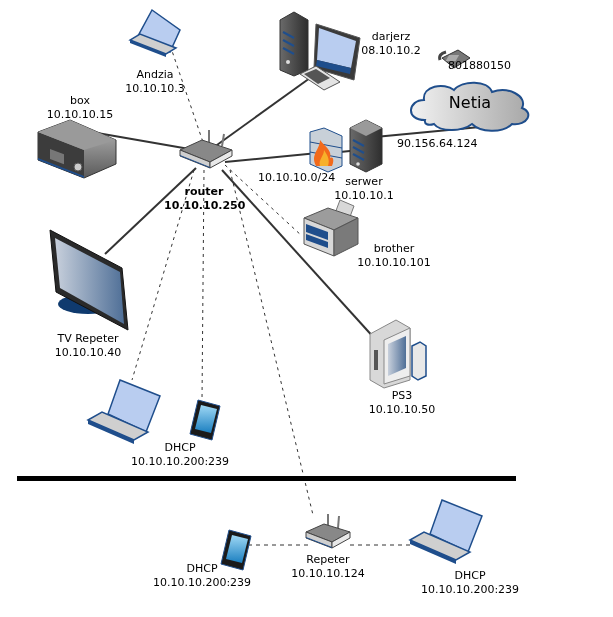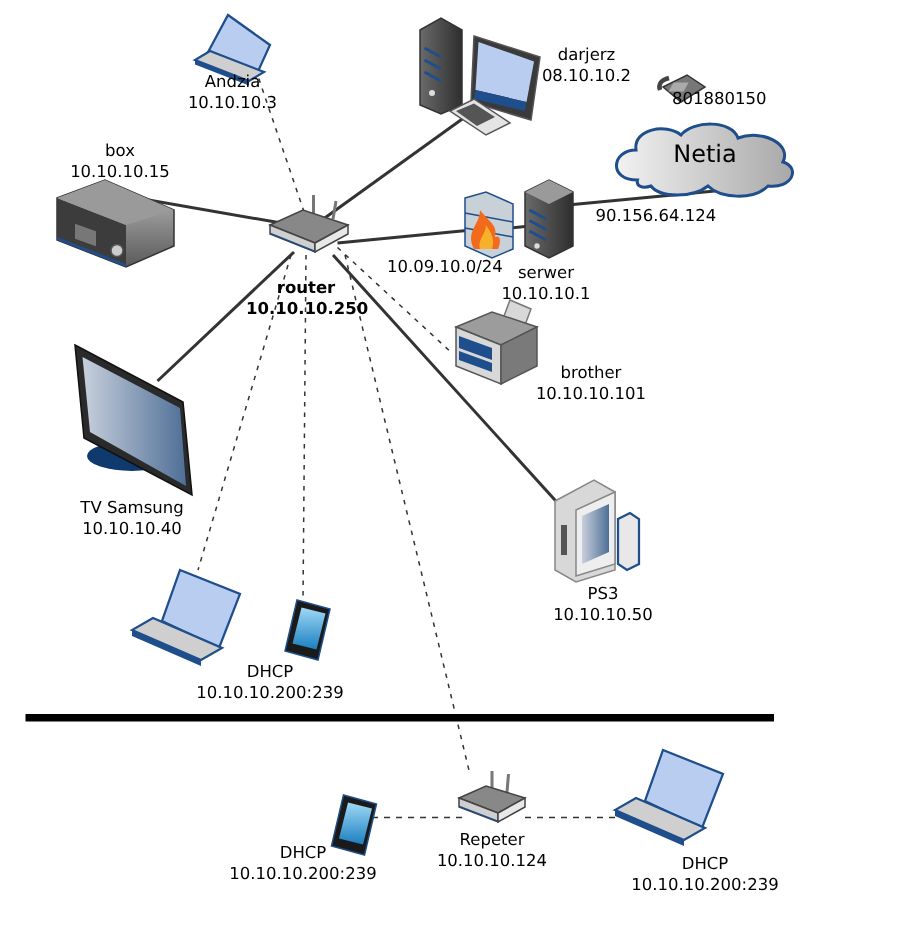--- a/index.html
+++ b/index.html
@@ -167,21 +167,21 @@
     <polygon points="11,5 27,9 21,33 5,29" fill="url(#gPhone)"></polygon>
   </g>
 
   <g transform="translate(410,500)">
     <polygon points="32,0 72,16 58,52 20,34" fill="#b9cdf0" stroke="#1f4e8c" stroke-width="1.5"></polygon>
     <polygon points="0,40 46,60 60,52 14,32" fill="#cfcfcf" stroke="#1f4e8c" stroke-width="1.5"></polygon>
     <polygon points="0,40 46,60 46,64 0,44" fill="#1f4e8c"></polygon>
   </g>
 </svg>
 
-<div class="lbl" style="left:120px;top:48px;width:70px;">
+<div class="lbl" style="left:120px;top:68px;width:70px;">
   <div>Andzia</div>
   <div>10.10.10.3</div>
 </div>
 <div class="lbl" style="left:356px;top:30px;width:70px;">
   <div>darjerz</div>
   <div>08.10.10.2</div>
 </div>
 <div class="lbl" style="left:448px;top:59px;">
   <span>801880150</span>
 </div>
@@ -193,32 +193,32 @@
 </div>
 <div class="lbl" style="left:44px;top:94px;width:72px;">
   <div>box</div>
   <div>10.10.10.15</div>
 </div>
 <div class="lbl bold" style="left:164px;top:185px;width:80px;text-align:center;">
   <div>router</div>
   <div>10.10.10.250</div>
 </div>
 <div class="lbl" style="left:258px;top:171px;">
-  <span>10.09.10.0/24</span>
+  <span>10.10.10.0/24</span>
 </div>
 <div class="lbl" style="left:330px;top:175px;width:68px;">
   <div>serwer</div>
   <div>10.10.10.1</div>
 </div>
 <div class="lbl" style="left:356px;top:242px;width:76px;">
   <div>brother</div>
   <div>10.10.10.101</div>
 </div>
 <div class="lbl" style="left:48px;top:332px;width:80px;">
-  <div>TV Samsung</div>
+  <div>TV Repeter</div>
   <div>10.10.10.40</div>
 </div>
 <div class="lbl" style="left:366px;top:389px;width:72px;">
   <div>PS3</div>
   <div>10.10.10.50</div>
 </div>
 <div class="lbl" style="left:128px;top:441px;width:104px;">
   <div>DHCP</div>
   <div>10.10.10.200:239</div>
 </div>

